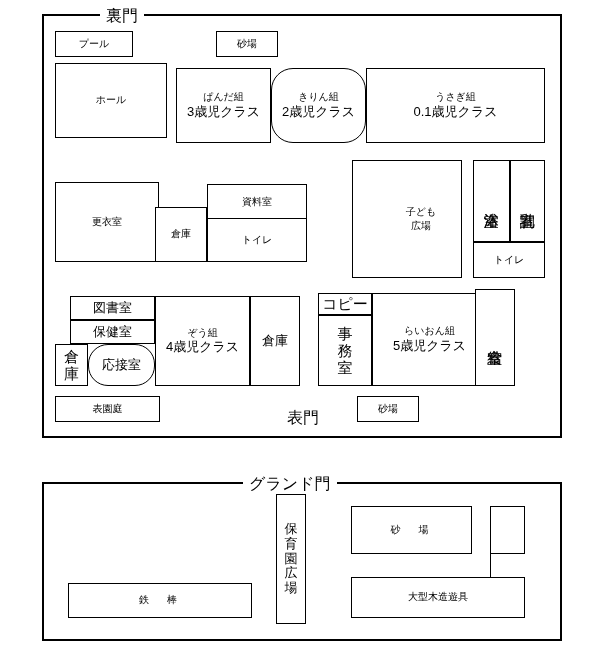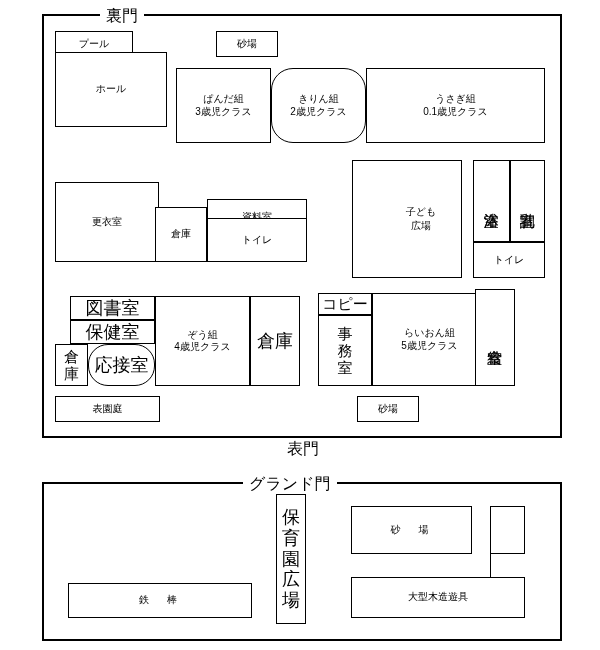--- a/index.html
+++ b/index.html
@@ -20,23 +20,23 @@
     display:flex;
     flex-direction:column;
     align-items:center;
     justify-content:center;
     text-align:center;
     line-height:1.25;
   }
   .outer{border:2px solid #000;background:#fff;}
   .lbl{display:block;white-space:nowrap;}
   .t13{font-size:10px;}
-  .t12{font-size:18px;}
+  .t12{font-size:13px;}
   .t11{font-size:15px;}
-  .sub{font-size:10px;}
+  .sub{font-size:13px;}
   .gate{
     position:absolute;
     background:#fff;
     padding:0 6px;
     font-size:16px;
     white-space:nowrap;
     text-align:center;
   }
   .spaced{letter-spacing:4px;}
   .vert{
@@ -52,21 +52,21 @@
 
 <div class="gate" style="left:100px;top:6px;">裏門</div>
 
 <div class="box t13" style="left:55px;top:31px;width:78px;height:26px;">
   <span class="lbl">プール</span>
 </div>
 <div class="box t13" style="left:216px;top:31px;width:62px;height:26px;">
   <span class="lbl">砂場</span>
 </div>
 
-<div class="box t13" style="left:55px;top:52px;width:112px;height:75px;justify-content:center;">
+<div class="box t13" style="left:55px;top:63px;width:112px;height:75px;justify-content:center;">
   <span class="lbl">ホール</span>
 </div>
 <div class="box" style="left:176px;top:68px;width:95px;height:75px;">
   <span class="lbl t13">ぱんだ組</span>
   <span class="lbl sub">3歳児クラス</span>
 </div>
 <div class="box" style="left:271px;top:68px;width:95px;height:75px;border-radius:22px;">
   <span class="lbl t13">きりん組</span>
   <span class="lbl sub">2歳児クラス</span>
 </div>
@@ -74,21 +74,21 @@
   <span class="lbl t13">うさぎ組</span>
   <span class="lbl sub">0.1歳児クラス</span>
 </div>
 
 <div class="box t13" style="left:55px;top:182px;width:104px;height:80px;">
   <span class="lbl">更衣室</span>
 </div>
 <div class="box t13" style="left:155px;top:207px;width:52px;height:55px;">
   <span class="lbl">倉庫</span>
 </div>
-<div class="box t13" style="left:207px;top:199px;width:100px;height:36px;">
+<div class="box t13" style="left:207px;top:184px;width:100px;height:36px;">
   <span class="lbl">資料室</span>
 </div>
 <div class="box t13" style="left:207px;top:218px;width:100px;height:44px;">
   <span class="lbl">トイレ</span>
 </div>
 <div class="box t13" style="left:352px;top:160px;width:110px;height:118px;">
   <span class="lbl" style="line-height:1.4;margin-left:28px;">子ども<br>広場</span>
 </div>
 <div class="box t11" style="left:473px;top:160px;width:37px;height:82px;">
   <span class="lbl vert">沐浴室</span>
@@ -133,21 +133,21 @@
   <span class="lbl vert">給食室</span>
 </div>
 
 <div class="box t13" style="left:55px;top:396px;width:105px;height:26px;">
   <span class="lbl">表園庭</span>
 </div>
 <div class="box t13" style="left:357px;top:396px;width:62px;height:26px;">
   <span class="lbl">砂場</span>
 </div>
 
-<div class="gate" style="left:281px;top:439px;">表門</div>
+<div class="gate" style="left:281px;top:408px;">表門</div>
 
 <div class="plan outer" style="left:42px;top:482px;width:516px;height:155px;"></div>
 
 <div class="gate" style="left:243px;top:474px;">グランド門</div>
 
 <div class="box t12" style="left:276px;top:494px;width:30px;height:130px;">
   <span class="lbl" style="line-height:1.15;">保<br>育<br>園<br>広<br>場</span>
 </div>
 
 <div class="box t13" style="left:351px;top:506px;width:121px;height:48px;">

